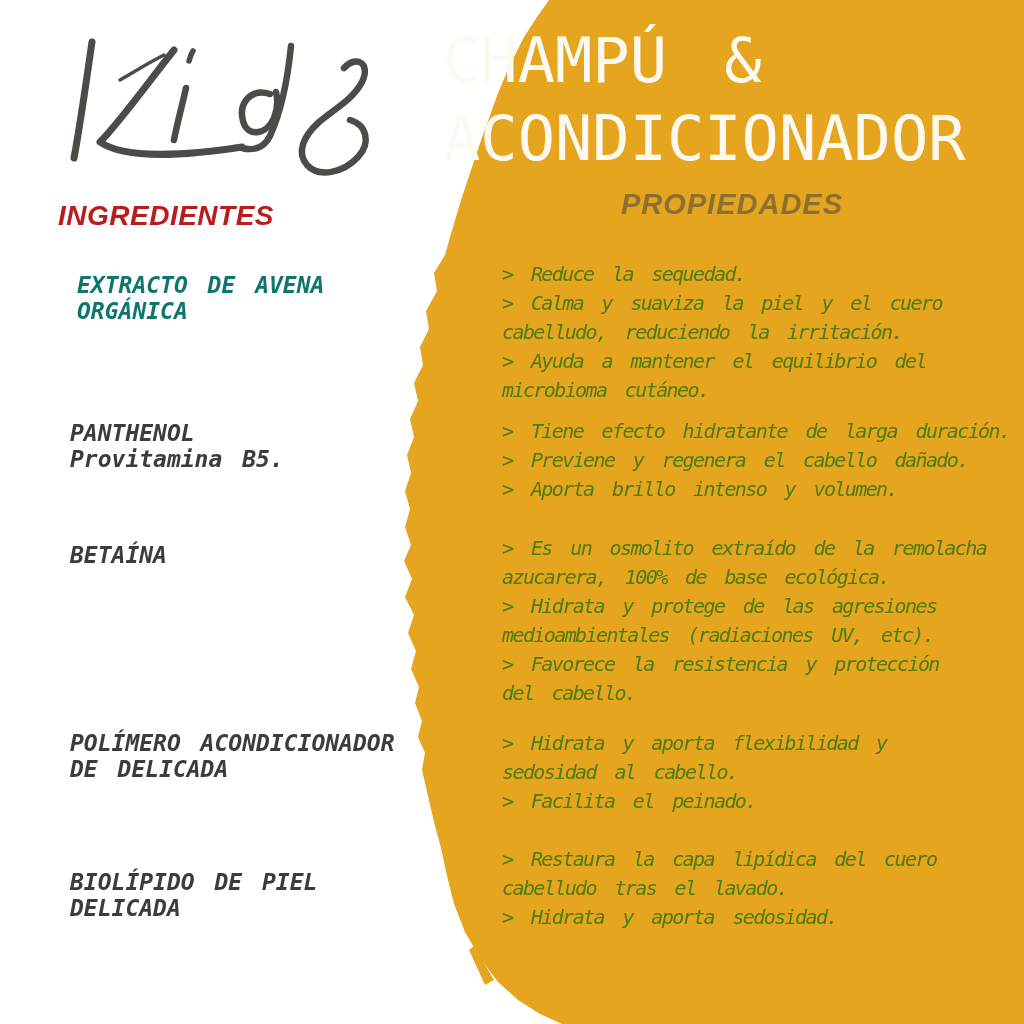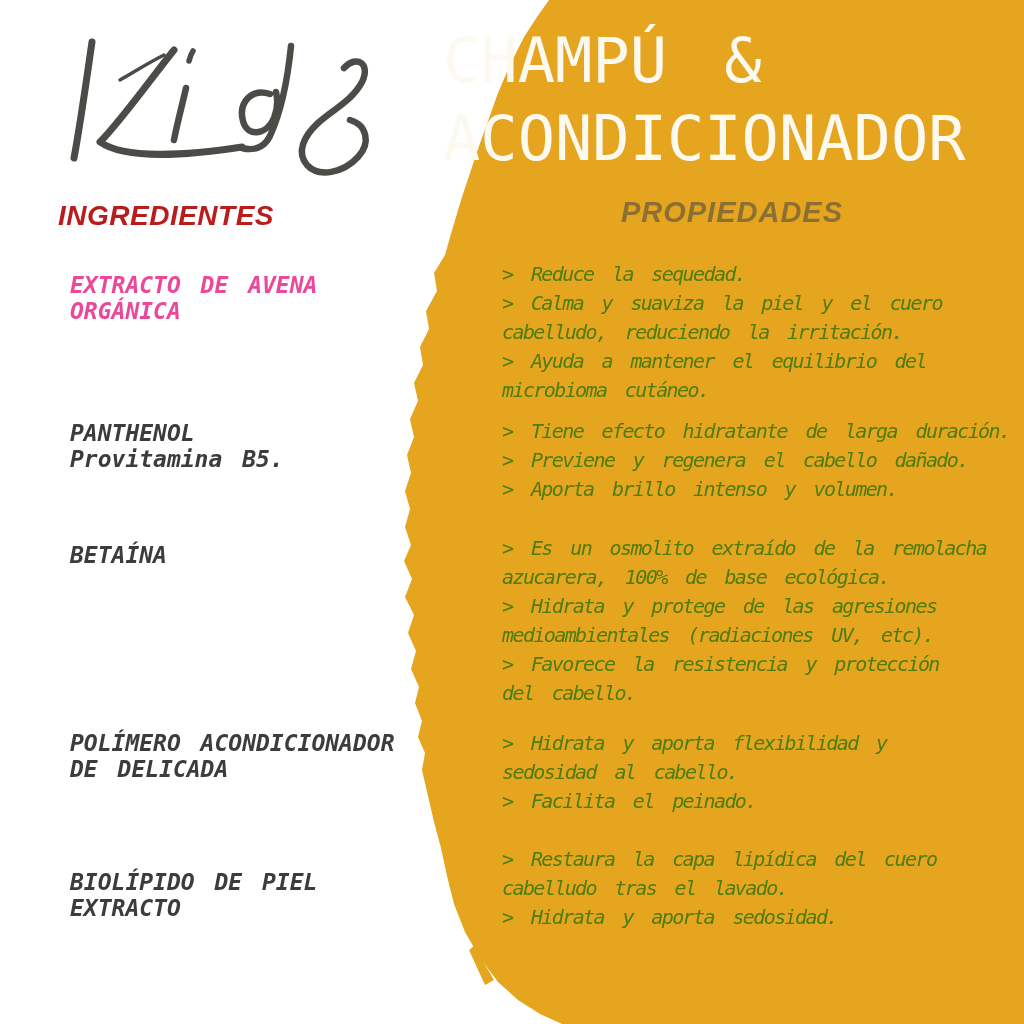--- a/index.html
+++ b/index.html
@@ -16,31 +16,31 @@
     font-family:"DejaVu Sans Mono",monospace;word-spacing:0.32em;letter-spacing:0px;
     white-space:nowrap;
   }
   
   .ing-heading{
     position:absolute;left:58px;top:200px;width:324px;z-index:2;text-align:left;
     font-family:"Liberation Sans","DejaVu Sans",sans-serif;font-weight:bold;font-style:italic;
     font-size:28px;color:#b91c1c;letter-spacing:0.5px;
   }
   .prop-heading{
-    position:absolute;left:443px;top:196px;width:578px;z-index:2;text-align:center;
+    position:absolute;left:443px;top:188px;width:578px;z-index:2;text-align:center;
     font-family:"Liberation Sans","DejaVu Sans",sans-serif;font-weight:bold;font-style:italic;
     font-size:29px;color:#8C6F33;letter-spacing:1px;
   }
   
   .ing-label{
     position:absolute;left:70px;width:365px;z-index:2;
     color:#3E3C3A;font-weight:bold;font-style:italic;
     font-size:23px;line-height:26px;word-spacing:6px;letter-spacing:0px;
   }
-  .ing-label.highlight{color:#ec4899;}
+  .ing-label.highlight{color:#0f766e;margin-left:7px;}
   
   .prop-block{
     position:absolute;left:502px;width:512px;z-index:2;
     color:#4d7c0f;font-style:italic;font-size:20px;line-height:29px;
     letter-spacing:-1.6px;word-spacing:8px;white-space:nowrap;
   }
   .logo{position:absolute;left:62px;top:28px;z-index:2;}
 </style>
 </head>
 <body>
@@ -97,21 +97,21 @@
     <div>BETAÍNA</div>
   </div>
 
   <div class="ing-label" style="top:730px">
     <div>POLÍMERO ACONDICIONADOR</div>
     <div>DE DELICADA</div>
   </div>
 
   <div class="ing-label" style="top:869px">
     <div>BIOLÍPIDO DE PIEL</div>
-    <div>EXTRACTO</div>
+    <div>DELICADA</div>
   </div>
 
   <div class="prop-block" style="top:260px">
     <div>&gt; Reduce la sequedad.</div>
     <div>&gt; Calma y suaviza la piel y el cuero</div>
     <div>cabelludo, reduciendo la irritación.</div>
     <div>&gt; Ayuda a mantener el equilibrio del</div>
     <div>microbioma cutáneo.</div>
   </div>
 

